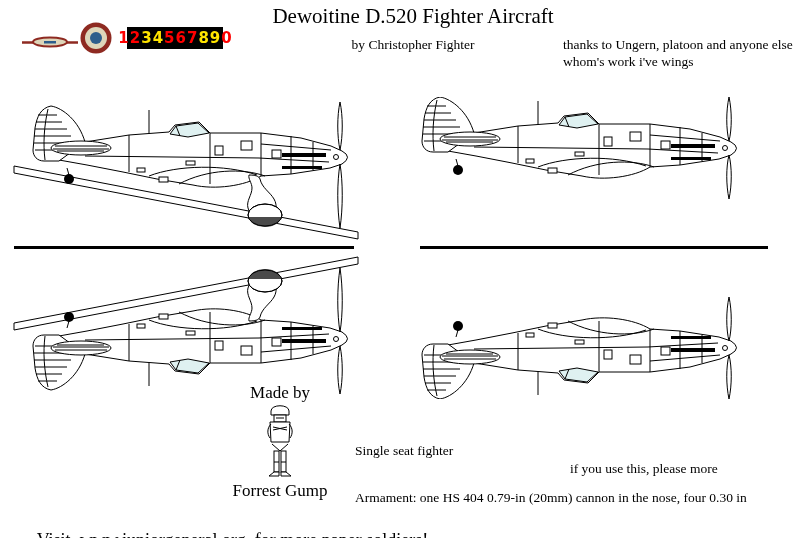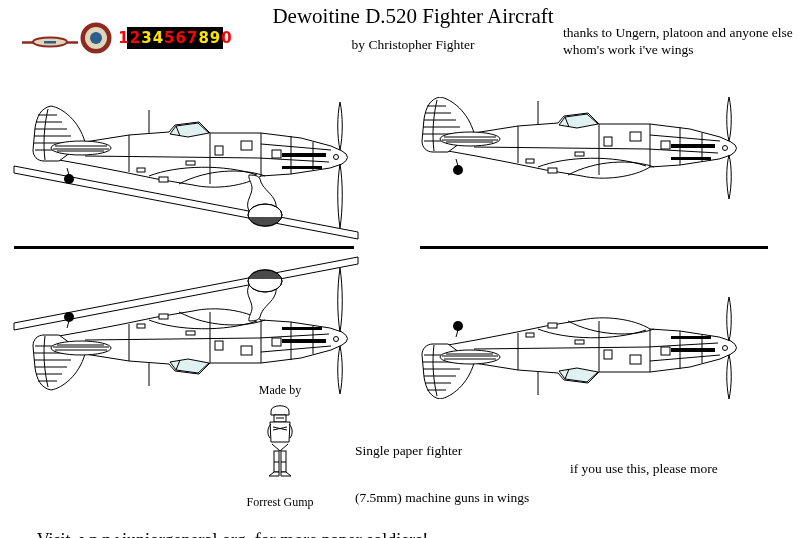--- a/index.html
+++ b/index.html
@@ -5,21 +5,21 @@
   html,body{margin:0;padding:0;}
   body{
     width:799px;height:538px;background:#ffffff;position:relative;overflow:hidden;
     font-family:"Liberation Serif", serif;color:#000;
   }
   .abs{position:absolute;}
   .title{font-size:21px;text-align:center;}
   .byline{font-size:13.5px;text-align:center;}
   .smalltext{font-size:13.5px;line-height:17px;}
   .specs{font-size:13.5px;line-height:15.5px;white-space:pre;}
-  .madeby,.maker{font-size:12px;text-align:center;}
+  .madeby,.maker{font-size:17px;text-align:center;}
   .footer{font-size:18px;white-space:pre;}
   .url{
     text-decoration:underline;
     text-decoration-style:wavy;
     text-decoration-color:var(--c-digit-red,#f00);
     text-decoration-thickness:1px;
     text-underline-offset:3px;
   }
   .foldline{background:#000;height:3px;}
   .digitbox{
@@ -137,21 +137,21 @@
     <span style="color: rgb(255, 0, 0);">7</span>
     <span style="color: rgb(255, 228, 0);">8</span>
     <span style="color: rgb(255, 228, 0);">9</span>
     <span style="color: rgb(255, 0, 0);">0</span>
   </div>
 
 <div class="abs title" style="left:248px;top:4px;width:330px;">Dewoitine D.520 Fighter Aircraft</div>
 
 <div class="abs byline" style="left:248px;top:37px;width:330px;">by Christopher Fighter</div>
 
-<div class="abs smalltext" style="left:563px;top:24px;width:235px;">
+<div class="abs smalltext" style="left:563px;top:36px;width:235px;">
   <div>thanks to Ungern, platoon and anyone else</div>
   <div>whom's work i've wings</div>
 </div>
 
 <div class="abs" style="left:8px;top:94px;" title="d520-side-view-landing-gear-and-wing-strip">
   <svg width="356" height="150" viewBox="0 0 356 150">
       <use href="#g-gear"></use>
     </svg>
 </div>
 
@@ -189,24 +189,25 @@
     <path class="ln" d="M10,28 L24,25 M10,25 L24,28"></path>
     <path class="ln" d="M9,42 L17,49 L25,42" stroke-width="2"></path>
     <rect class="wh" x="11" y="49" width="5" height="21"></rect>
     <rect class="wh" x="18" y="49" width="5" height="21"></rect>
     <path class="ln" d="M11,60 H16 M18,60 H23"></path>
     <path class="wh" d="M11,70 L16,70 L16,74 L6,74 Z"></path>
     <path class="wh" d="M18,70 L23,70 L28,74 L18,74 Z"></path>
   </svg>
 </div>
 
-<div class="abs maker" style="left:225px;top:481px;width:110px;margin-top:14px;">Forrest Gump</div>
+<div class="abs maker" style="left:225px;top:481px;width:110px;">Forrest Gump</div>
 
 <div class="abs specs" style="left:355px;top:412px;">
-  <div>Single paper fighter</div>
+  <div>Single seat fighter</div>
+  <div>Armament: one HS 404 0.79-in (20mm) cannon in the nose, four 0.30 in</div>
   <div>(7.5mm) machine guns in wings</div>
   
   
 </div>
 
 <div class="abs smalltext" style="left:570px;top:460px;width:180px;">
   <div>if you use this, please more</div>
 </div>
 
 <div class="abs footer" style="left:28px;top:509px;">

